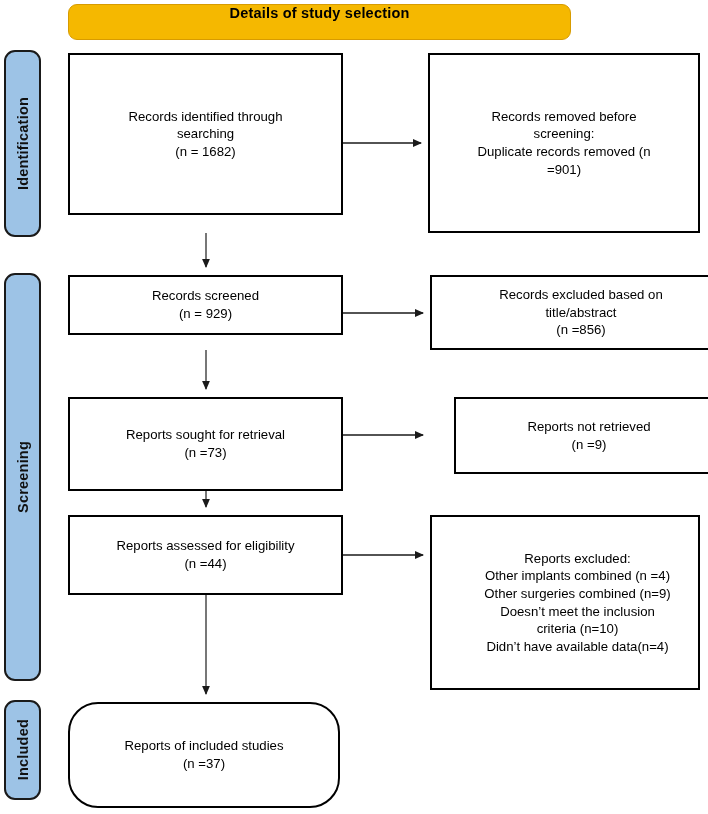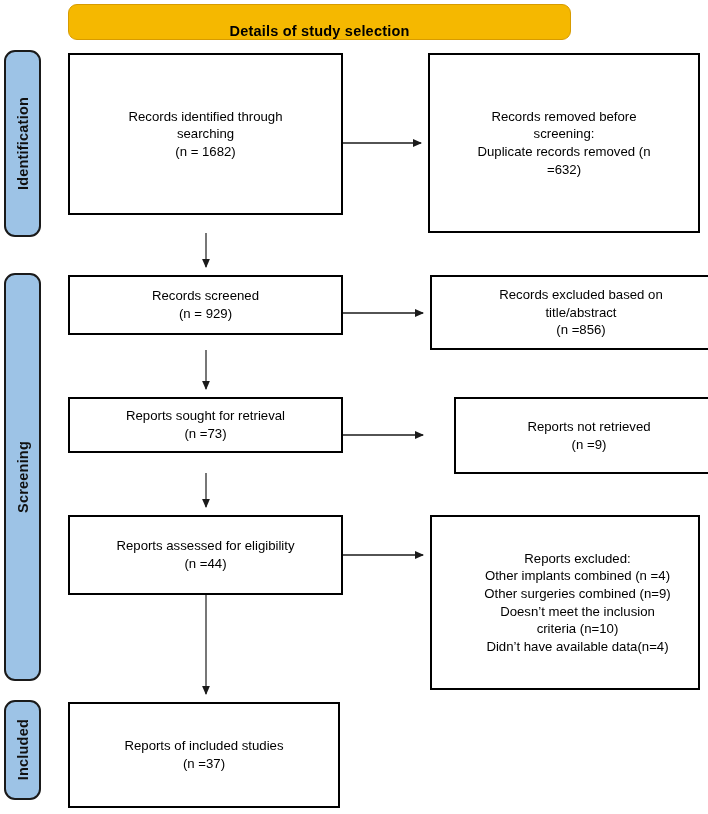--- a/index.html
+++ b/index.html
@@ -28,21 +28,21 @@
     position: absolute;
     left: 68px;
     top: 4px;
     width: 503px;
     height: 36px;
     background: #F5B800;
     border: 1px solid #D79B00;
     border-radius: 9px;
     box-sizing: border-box;
     display: flex;
-    align-items: flex-end;
+    align-items: flex-start;
     justify-content: center;
   }
   .banner-text {
     font-size: 14.5px;
     font-weight: bold;
     letter-spacing: 0.2px;
     color: #000;
     text-align: center;
     white-space: nowrap;
   }
@@ -88,23 +88,23 @@
     font-size: 13.2px;
     line-height: 1.33;
     text-align: center;
     color: #000;
     white-space: pre-line;
   }
 
   
   #box-identified  { left: 68px;  top: 53px;  width: 275px; height: 162px; }
   #box-screened    { left: 68px;  top: 275px; width: 275px; height: 60px;  }
-  #box-sought      { left: 68px;  top: 397px; width: 275px; height: 56px;  }
+  #box-sought      { left: 68px;  top: 397px; width: 275px; height: 94px;  }
   #box-assessed    { left: 68px;  top: 515px; width: 275px; height: 80px;  }
-  #box-included    { left: 68px;  top: 702px; width: 272px; height: 106px; }
+  #box-included    { left: 68px;  top: 702px; width: 272px; height: 106px; border-radius: 30px; }
 
   
   #box-removed     { left: 428px; top: 53px;  width: 272px; height: 180px; }
   #box-excluded-ta { left: 430px; top: 275px; width: 302px; height: 75px;  }
   #box-notretrieved{ left: 454px; top: 397px; width: 270px; height: 77px;  }
   #box-excluded-rep{ left: 430px; top: 515px; width: 270px; height: 175px; padding-left: 32px; }
 
   
   #connectors {
     position: absolute;
@@ -195,21 +195,21 @@
 
   <div class="box" id="box-included">
     <span class="box-text">Reports of included studies
 (n =37)</span>
   </div>
 
   <div class="box" id="box-removed">
     <span class="box-text">Records removed before
 screening:
 Duplicate records removed (n
-=632)</span>
+=901)</span>
   </div>
 
   <div class="box" id="box-excluded-ta">
     <span class="box-text">Records excluded based on
 title/abstract
 (n =856)</span>
   </div>
 
   <div class="box" id="box-notretrieved">
     <span class="box-text">Reports not retrieved

